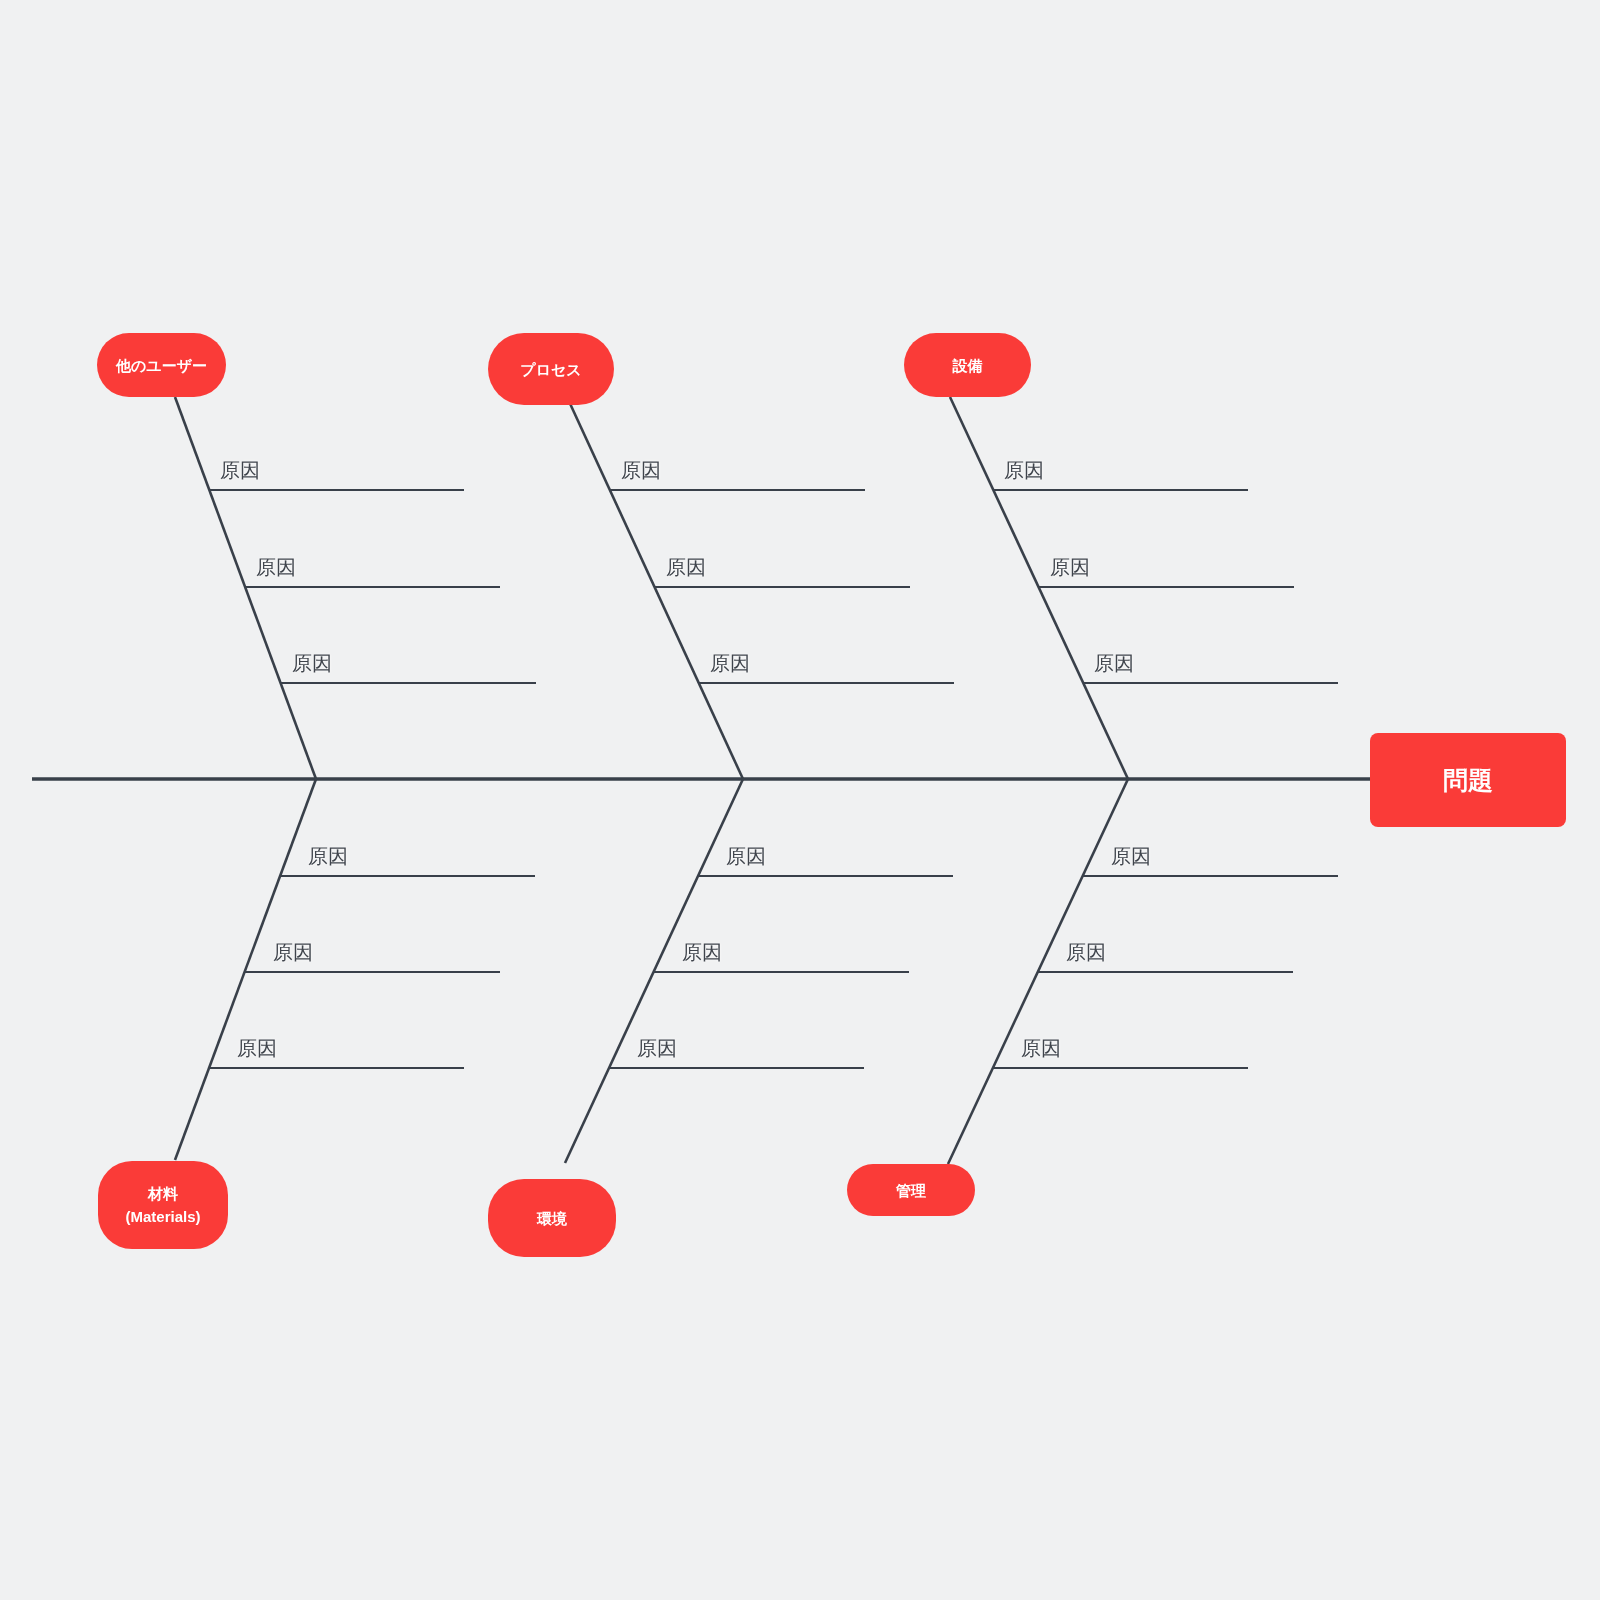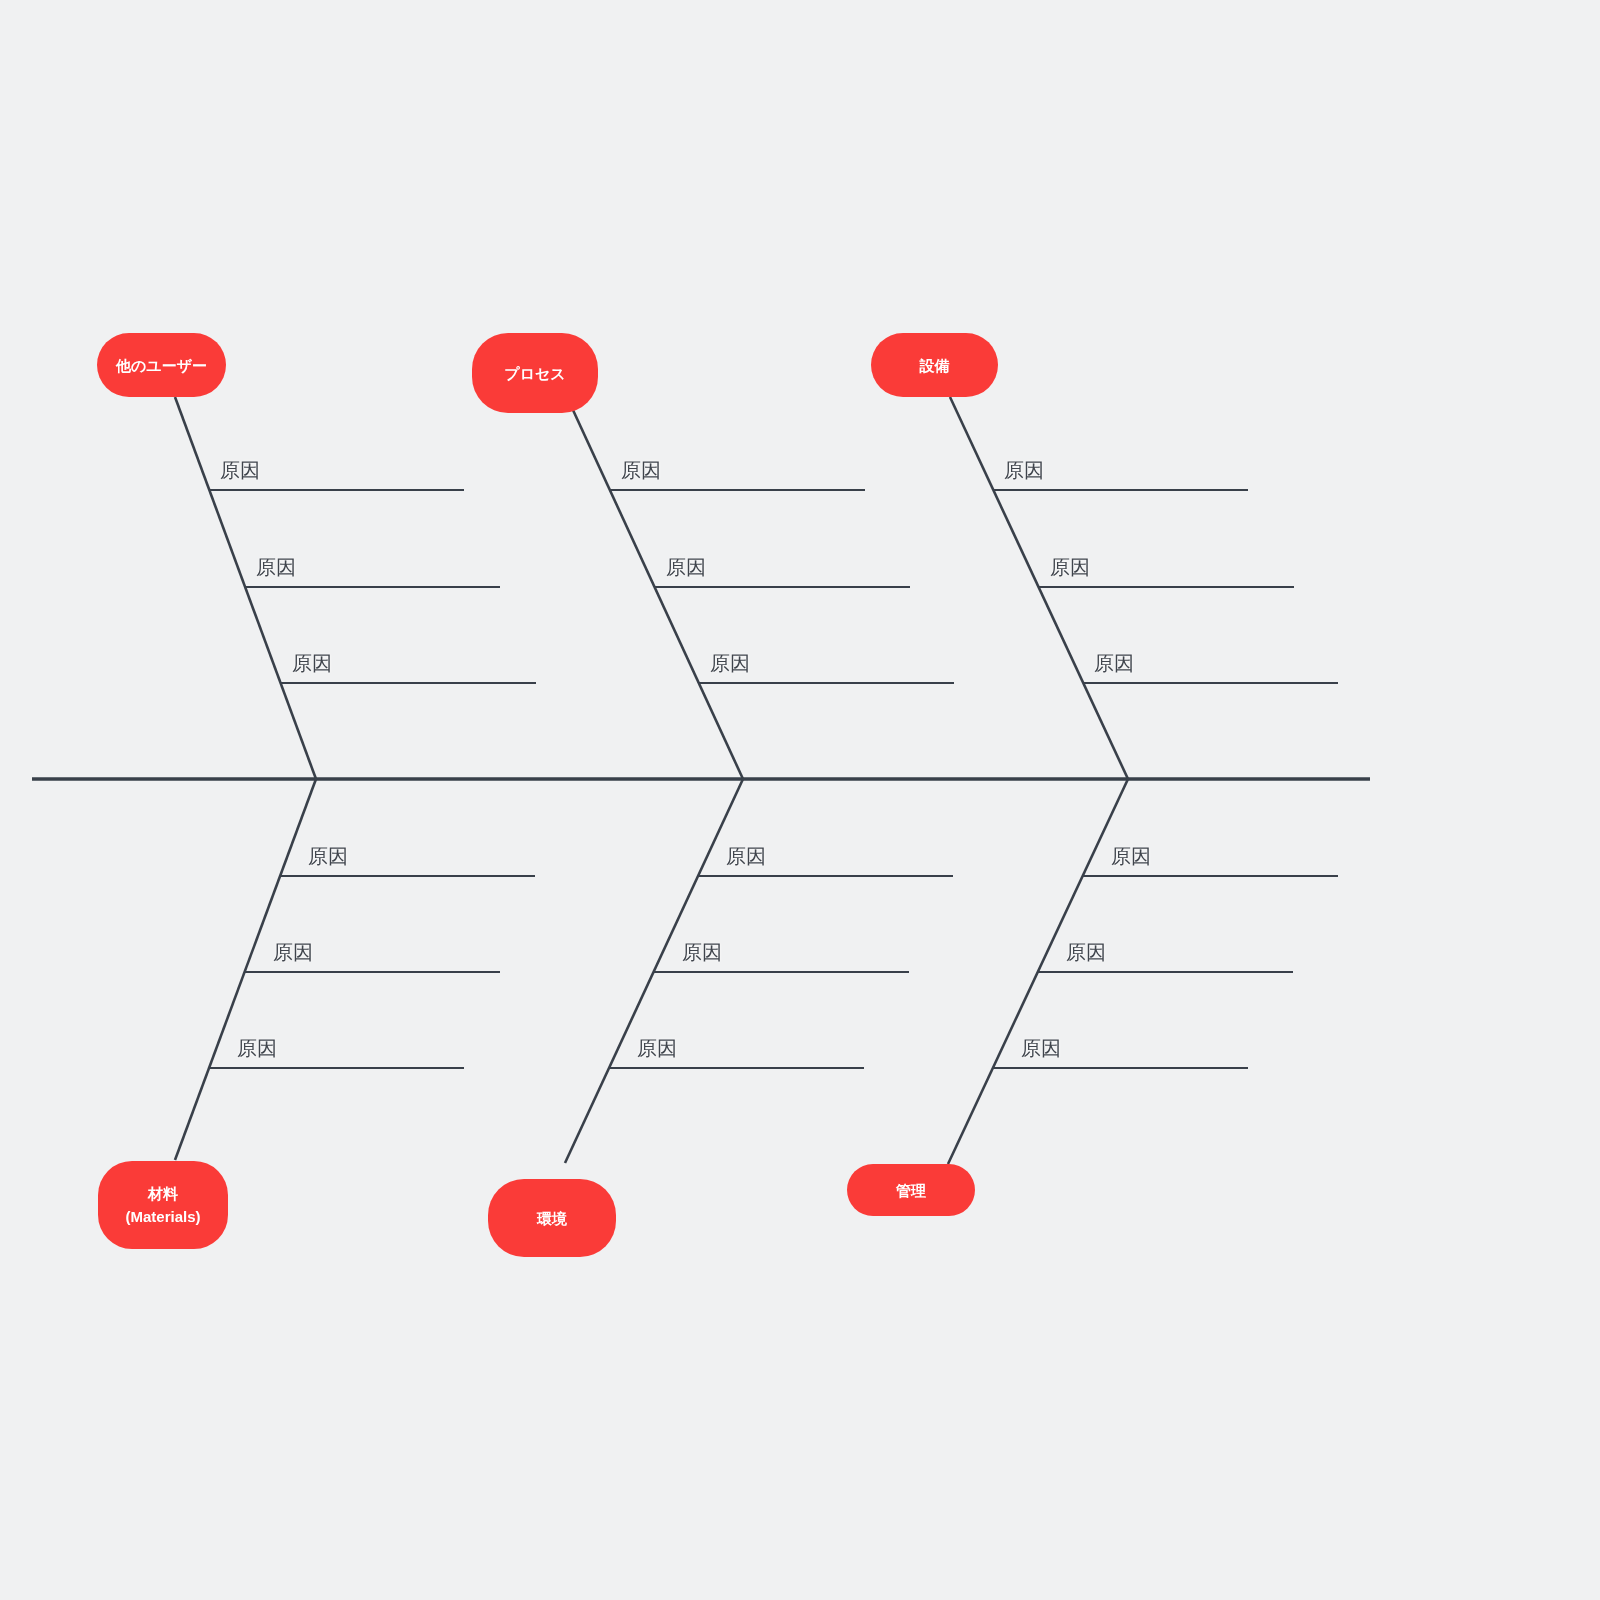--- a/index.html
+++ b/index.html
@@ -87,38 +87,41 @@
     <line class="rib" x1="609" y1="1068" x2="864" y2="1068"></line>
 
     <line class="rib" x1="1083" y1="876" x2="1338" y2="876"></line>
     <line class="rib" x1="1038" y1="972" x2="1293" y2="972"></line>
     <line class="rib" x1="993" y1="1068" x2="1248" y2="1068"></line>
   </svg>
 
   <div class="pill" style="left:97px;top:333px;width:129px;height:64px">
     <span>他のユーザー</span>
   </div>
-  <div class="pill" style="left:472px;top:333px;width:126px;height:80px">
+  <div class="pill" style="left:488px;top:333px;width:126px;height:72px">
     <span>プロセス</span>
   </div>
-  <div class="pill" style="left:871px;top:333px;width:127px;height:64px">
+  <div class="pill" style="left:904px;top:333px;width:127px;height:64px">
     <span>設備</span>
   </div>
 
   <div class="pill" style="left:98px;top:1161px;width:130px;height:88px;border-radius:34px">
     <span>材料</span>
     <span>(Materials)</span>
   </div>
   <div class="pill" style="left:488px;top:1179px;width:128px;height:78px">
     <span>環境</span>
   </div>
   <div class="pill" style="left:847px;top:1164px;width:128px;height:52px">
     <span>管理</span>
   </div>
 
+  <div class="problem-node" style="left:1370px;top:733px;width:196px;height:94px">
+    <span>問題</span>
+  </div>
 
   <div class="cause" style="left:220px;top:460px">原因</div>
   <div class="cause" style="left:256px;top:557px">原因</div>
   <div class="cause" style="left:292px;top:653px">原因</div>
 
   <div class="cause" style="left:621px;top:460px">原因</div>
   <div class="cause" style="left:666px;top:557px">原因</div>
   <div class="cause" style="left:710px;top:653px">原因</div>
 
   <div class="cause" style="left:1004px;top:460px">原因</div>

